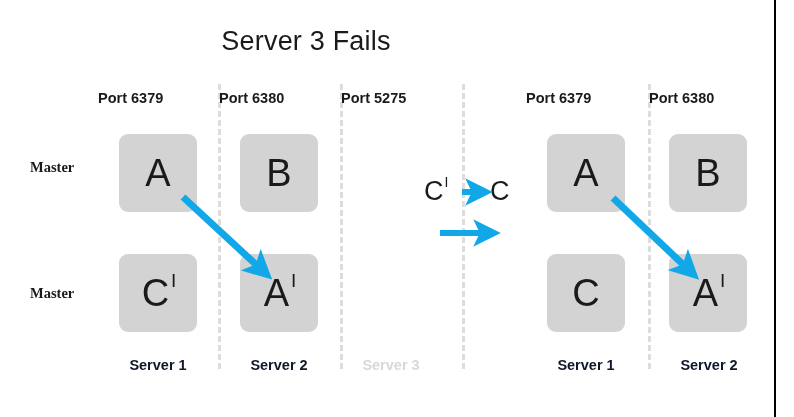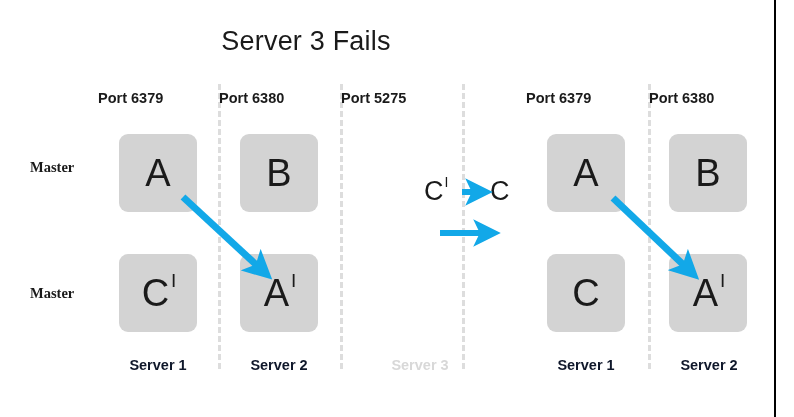--- a/index.html
+++ b/index.html
@@ -168,21 +168,21 @@
   </div>
   <div class="node" style="left:119px; top:254px;">
     <span class="glyph"><span>C</span><span class="prime">I</span></span>
   </div>
   <div class="node" style="left:240px; top:254px;">
     <span class="glyph"><span>A</span><span class="prime">I</span></span>
   </div>
 
   <div class="server-label" style="left:98px;">Server 1</div>
   <div class="server-label" style="left:219px;">Server 2</div>
-  <div class="server-label faded" style="left:360px;">Server 3</div>
+  <div class="server-label faded" style="left:331px;">Server 3</div>
 
   <div class="legend-term" style="left:424px; top:178px;"><span>C</span><span class="prime">I</span></div>
   <div class="legend-term" style="left:490px; top:178px;">C</div>
 
   <div class="port-label" style="left:526px;">Port 6379</div>
   <div class="port-label" style="left:649px;">Port 6380</div>
 
   <div class="node" style="left:547px; top:134px;">
     <span class="glyph"><span>A</span><span class="prime"></span></span>
   </div>

